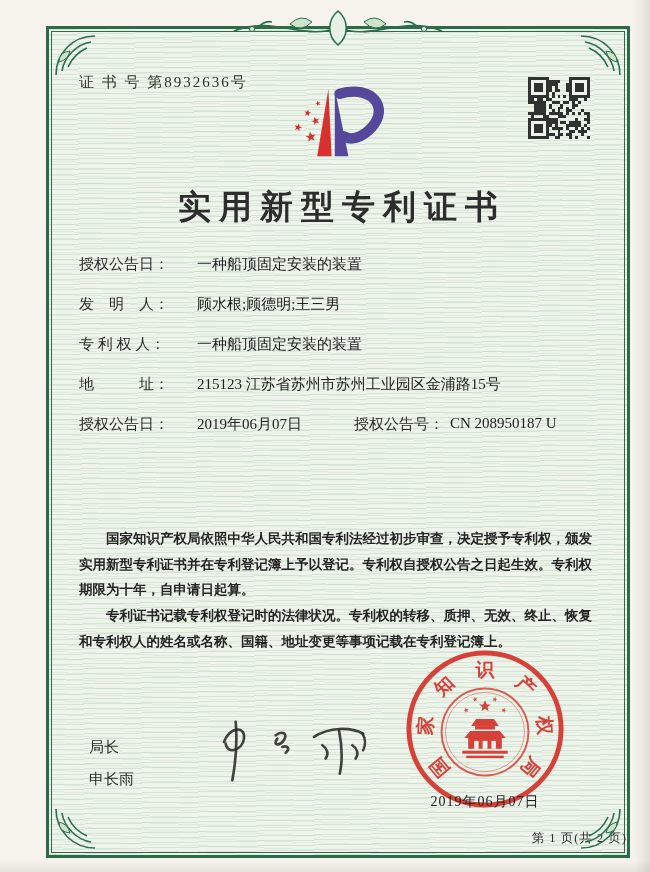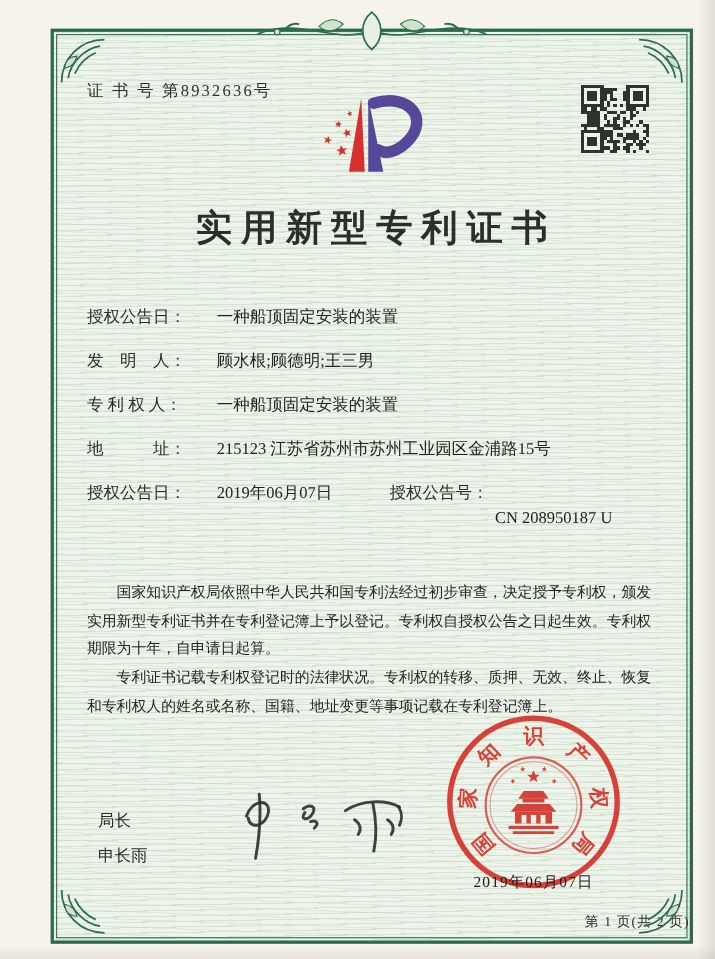--- a/index.html
+++ b/index.html
@@ -42,26 +42,26 @@
   .qr svg{width:100%;height:100%;shape-rendering:crispEdges;}
   .title{
     position:absolute;left:0;right:0;top:156px;text-align:center;
     font-size:33px;letter-spacing:8px;text-indent:8px;color:#2d2d2d;font-weight:600;
   }
 
   
   .fields{position:absolute;left:30px;right:26px;top:226px;font-size:15px;}
   .field-row{display:flex;align-items:baseline;height:20px;margin-bottom:20px;white-space:pre;}
   .field-label{flex:0 0 118px;color:#2b2b2b;}
-  .field-value{color:#222;margin-top:24px;}
+  .field-value{color:#222;}
   .field-row .second-pair{margin-left:52px;display:flex;text-align:center;}
   .field-row .second-pair .field-label{flex:0 0 auto;margin-right:6px;}
 
   
-  .paragraphs{position:absolute;left:30px;right:28px;top:497px;font-size:13.5px;line-height:1.9;color:#242424;}
+  .paragraphs{position:absolute;left:30px;right:28px;top:497px;font-size:13.5px;line-height:1.9;color:#242424;font-weight:bold;}
   .paragraphs p{margin:0;text-indent:2em;font-style:normal;}
 
   
   .director{position:absolute;left:40px;top:702px;font-size:15px;line-height:32px;color:#2b2b2b;
     font-family:"Liberation Sans","DejaVu Sans",sans-serif;}
   .signature{position:absolute;left:150px;top:676px;width:175px;height:88px;}
   .signature path{stroke:#2e2e2e;stroke-width:3.2;fill:none;stroke-linecap:round;opacity:.9;}
 
   .seal{position:absolute;left:352px;top:616px;width:168px;height:168px;z-index:4;}
   .seal svg{width:100%;height:100%;}

